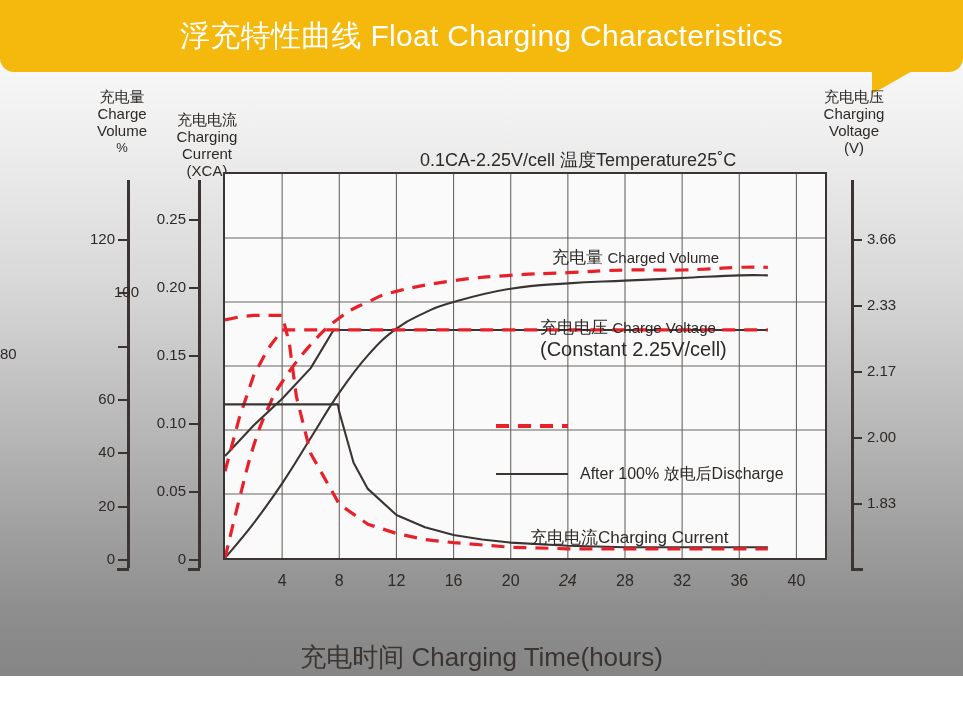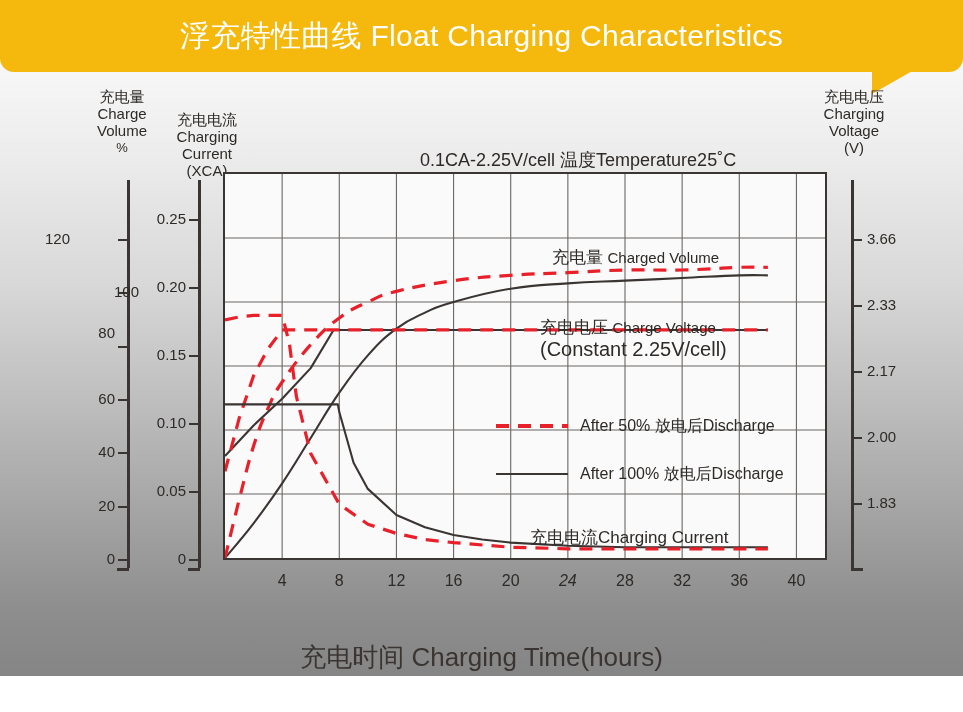--- a/index.html
+++ b/index.html
@@ -178,25 +178,25 @@
   <div id="ax1-ticks">
       <div class="tick" style="left: 118px; top: 559px;"></div>
       <div class="ticklabel" style="top: 550px; left: 0px; width: 115px; text-align: right;">0</div>
       <div class="tick" style="left: 118px; top: 505.667px;"></div>
       <div class="ticklabel" style="top: 496.667px; left: 0px; width: 115px; text-align: right;">20</div>
       <div class="tick" style="left: 118px; top: 452.333px;"></div>
       <div class="ticklabel" style="top: 443.333px; left: 0px; width: 115px; text-align: right;">40</div>
       <div class="tick" style="left: 118px; top: 399px;"></div>
       <div class="ticklabel" style="top: 390px; left: 0px; width: 115px; text-align: right;">60</div>
       <div class="tick" style="left: 118px; top: 345.667px;"></div>
-      <div class="ticklabel" style="top: 324px; left: 0px; width: 115px; text-align: right;">80</div>
+      <div class="ticklabel" style="top: 345px; left: 0px; width: 115px; ">80</div>
       <div class="tick" style="left: 118px; top: 292.333px;"></div>
       <div class="ticklabel" style="top: 283.333px; left: 0px; width: 115px; text-align: right; margin-left: 24px;">100</div>
       <div class="tick" style="left: 118px; top: 239px;"></div>
-      <div class="ticklabel" style="top: 230px; left: 0px; width: 115px; text-align: center;">120</div>
+      <div class="ticklabel" style="top: 230px; left: 0px; width: 115px; text-align: right;">120</div>
     </div>
 
   <div class="axis-title" id="ax2-title">
     <div>充电电流</div>
     <div>Charging</div>
     <div>Current</div>
     <div>(XCA)</div>
   </div>
   <div class="axis-line" id="ax2-line"></div>
   <div id="ax2-ticks">
@@ -290,21 +290,20 @@
     <span class="sub">(Constant 2.25V/cell)</span>
   </div>
 
   <div class="annot" id="annot-current">
     <span class="cn">充电电流Charging Current</span>
   </div>
 
   <div id="legend">
       <div class="legend-row">
         <div class="legend-swatch dashed" style="background: repeating-linear-gradient(to right, rgb(232, 32, 42) 0px, rgb(232, 32, 42) 13px, transparent 13px, transparent 22px);"></div>
-        <div class="legend-label">After 50% 放电后Discharge</div>
       </div>
       <div class="legend-row">
         <div class="legend-swatch solid" style="background: rgb(58, 53, 50);"></div>
         <div class="legend-label">After 100% 放电后Discharge</div>
       </div>
     </div>
 
   <div id="xaxis-title">充电时间 Charging Time(hours)</div>
 
 <div class="endcap" style="left: 117px; top: 568px;"></div>

